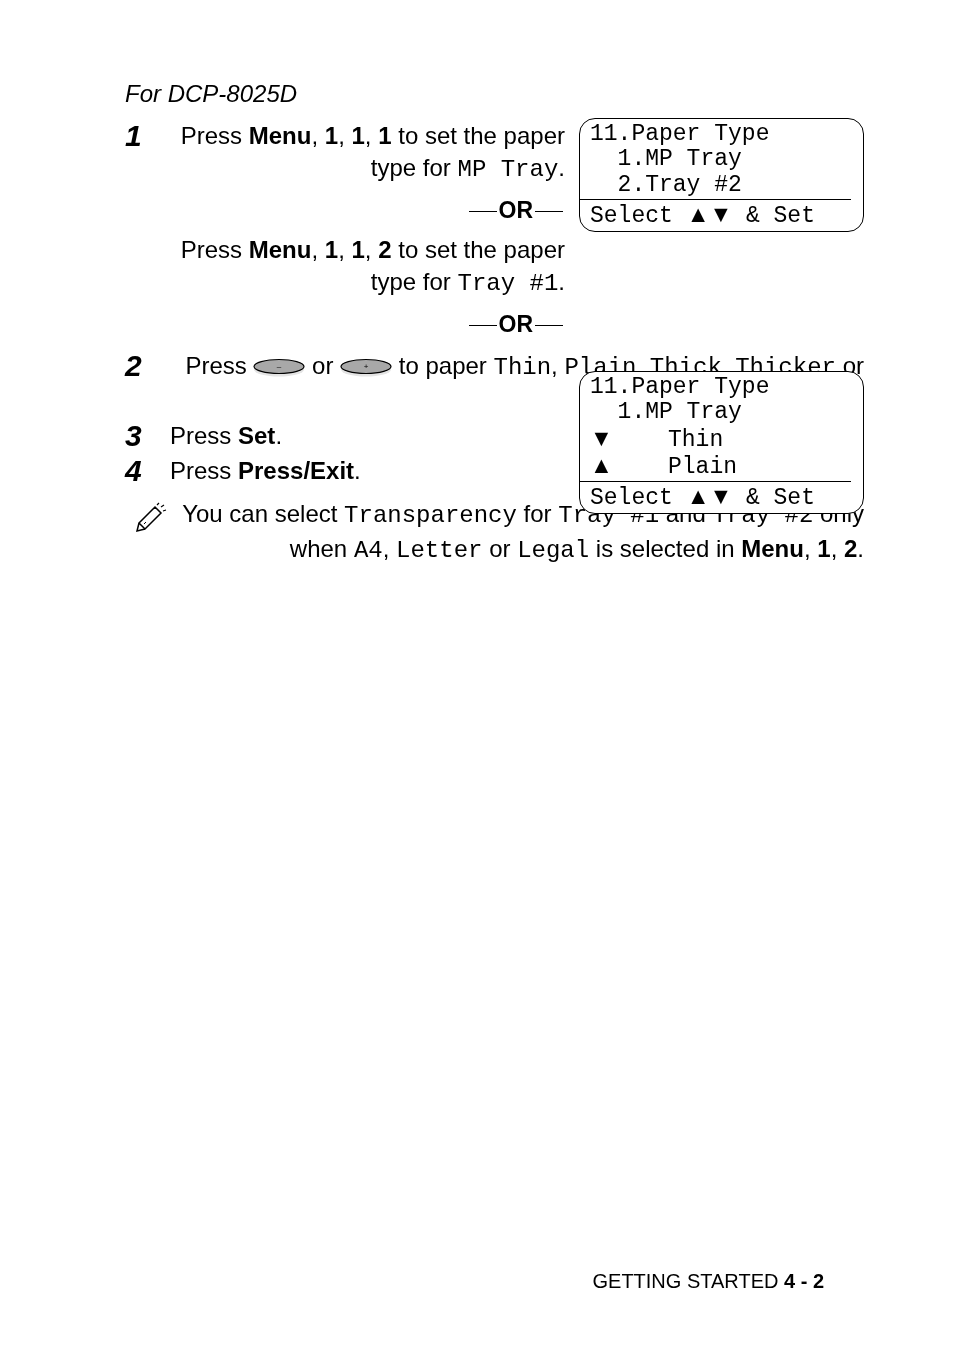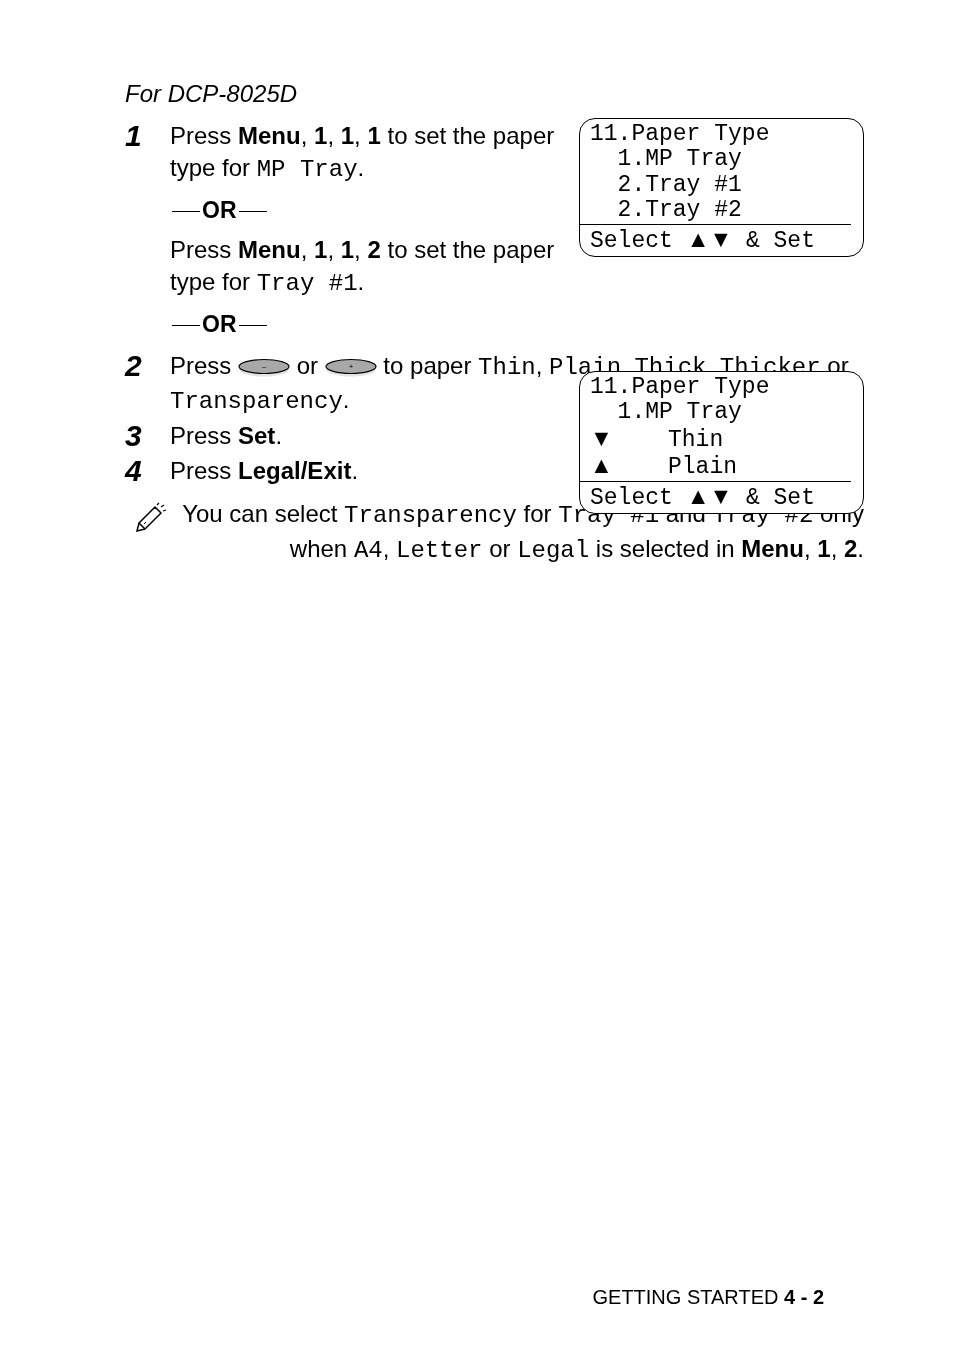--- a/index.html
+++ b/index.html
@@ -32,20 +32,21 @@
       line-height: 1;
       padding-top: 1px;
     }
     .step-body {
       font-size: 24px;
       line-height: 1.35;
       flex: 1;
     }
     .left-col {
       width: 395px;
+      text-align: right;
     }
     .bold { font-weight: bold; }
     .mono { font-family: "Courier New", Courier, monospace; }
     .or-line {
       font-size: 23px;
       margin: 8px 0;
     }
     .or-text { font-weight: bold; }
     .dash { display: inline-block; width: 28px; border-top: 1.5px solid #000; vertical-align: middle; margin: 0 2px; }
 
@@ -94,33 +95,32 @@
       flex-shrink: 0;
       padding-top: 3px;
     }
     .note-body {
       font-size: 24px;
       line-height: 1.35;
     }
 
     .footer {
       position: absolute;
-      bottom: 43px;
+      bottom: 59px;
       right: 130px;
       font-size: 20px;
     }
     .footer .bold { font-weight: bold; }
   </style>
 </head>
 <body>
 
 <div class="lcd-box lcd1">
   <div class="lcd-line">11.Paper Type</div>
   <div class="lcd-line">  1.MP Tray</div>
-  <div class="lcd-line">  2.Tray #1</div>
   <div class="lcd-line">  2.Tray #2</div>
   <div class="divider"></div>
   <div class="lcd-line"><span>Select </span><span class="arrows">▲▼</span><span> &amp; Set</span></div>
 </div>
 
 <div class="lcd-box lcd2">
   <div class="lcd-line">11.Paper Type</div>
   <div class="lcd-line">  1.MP Tray</div>
   <div class="lcd-line"><span class="arrows">▼</span><span>    Thin</span></div>
   <div class="lcd-line"><span class="arrows">▲</span><span>    Plain</span></div>
@@ -160,21 +160,21 @@
 <div class="step-row">
   <div class="step-num">3</div>
   <div class="step-body">
     <span>Press </span><span class="bold">Set</span><span>.</span>
   </div>
 </div>
 
 <div class="step-row">
   <div class="step-num">4</div>
   <div class="step-body">
-    <span>Press </span><span class="bold">Legal/Exit</span><span>.</span>
+    <span>Press </span><span class="bold">Press/Exit</span><span>.</span>
   </div>
 </div>
 
 <div class="note-row">
   <div class="note-icon">
     <svg width="34" height="34" viewBox="0 0 34 34">
       <path d="M 6 22 L 22 6 L 28 12 L 12 28 Z M 6 22 L 4 30 L 12 28" fill="none" stroke="#000" stroke-width="1.5"></path>
       <path d="M 8 20 L 10 18 M 11 23 L 13 21 M 14 26 L 16 24" stroke="#000" stroke-width="1"></path>
       <path d="M 24 4 L 26 2 M 28 6 L 31 4 M 30 10 L 33 9" stroke="#000" stroke-width="1.2"></path>
     </svg>

